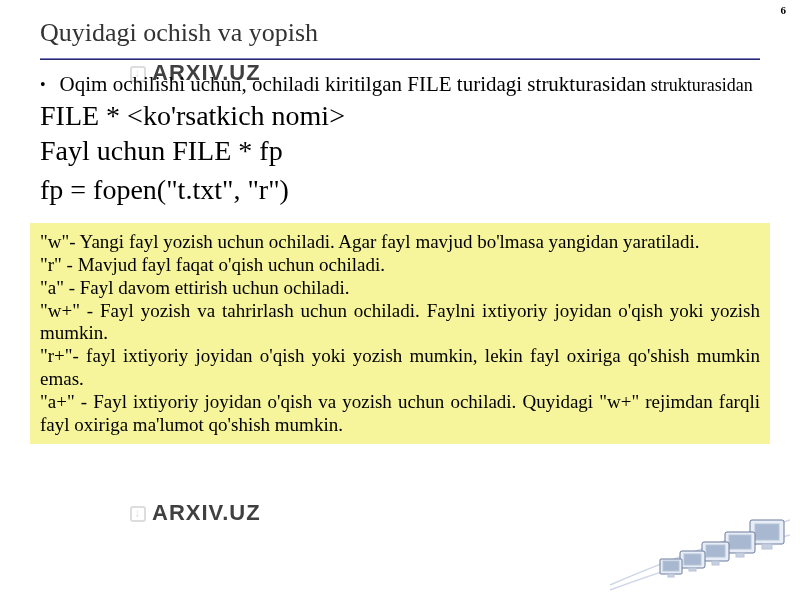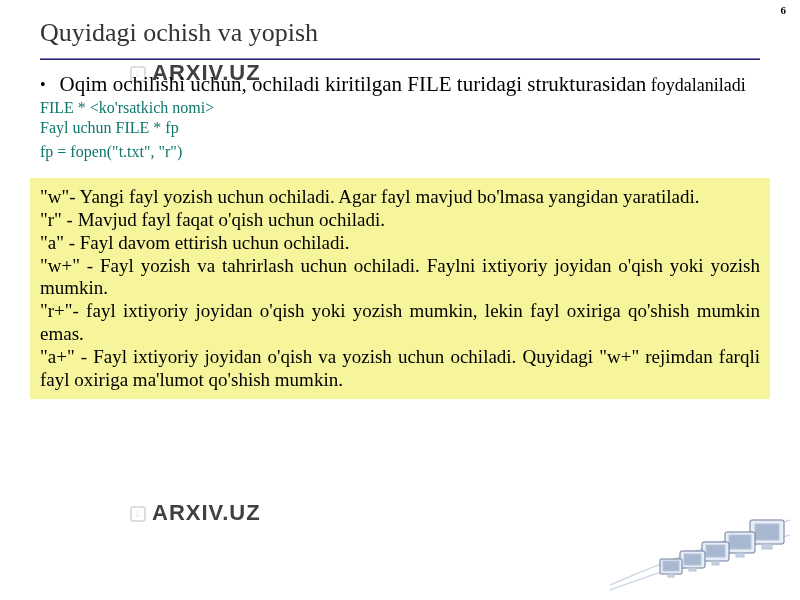--- a/index.html
+++ b/index.html
@@ -94,22 +94,22 @@
       flex: 1;
     }
     .bullet-text .small {
       font-size: 18px;
     }
     .code-lines {
       margin-left: 0px;
       margin-top: 2px;
     }
     .code-line {
-      font-size: 16px;
-      color: #0f766e;
+      font-size: 28px;
+      color: #000000;
       line-height: 1.25;
     }
     .modes-box {
       margin: 16px 30px 0 30px;
       background: #f7f59b;
       padding: 8px 10px;
       position: relative;
       z-index: 1;
     }
     .mode-line {
@@ -138,21 +138,21 @@
 
 <div class="title-area">
   <div class="slide-title">Quyidagi ochish va yopish</div>
 </div>
 <div class="title-underline"></div>
 
 <div class="content">
   <div class="bullet-row">
     <span class="bullet-dot">•</span>
     <div class="bullet-text">
-      <span>Oqim ochilishi uchun, ochiladi kiritilgan FILE turidagi strukturasidan</span><span class="small"> foydalaniladi</span>
+      <span>Oqim ochilishi uchun, ochiladi kiritilgan FILE turidagi strukturasidan</span><span class="small"> strukturasidan</span>
     </div>
   </div>
   <div class="code-lines">
     <div class="code-line">FILE * &lt;ko'rsatkich nomi&gt;</div>
     <div class="code-line">Fayl uchun FILE * fp</div>
     <div class="code-line" style="margin-top:4px">fp = fopen("t.txt", "r")</div>
   </div>
 </div>
 
 <div class="modes-box">

